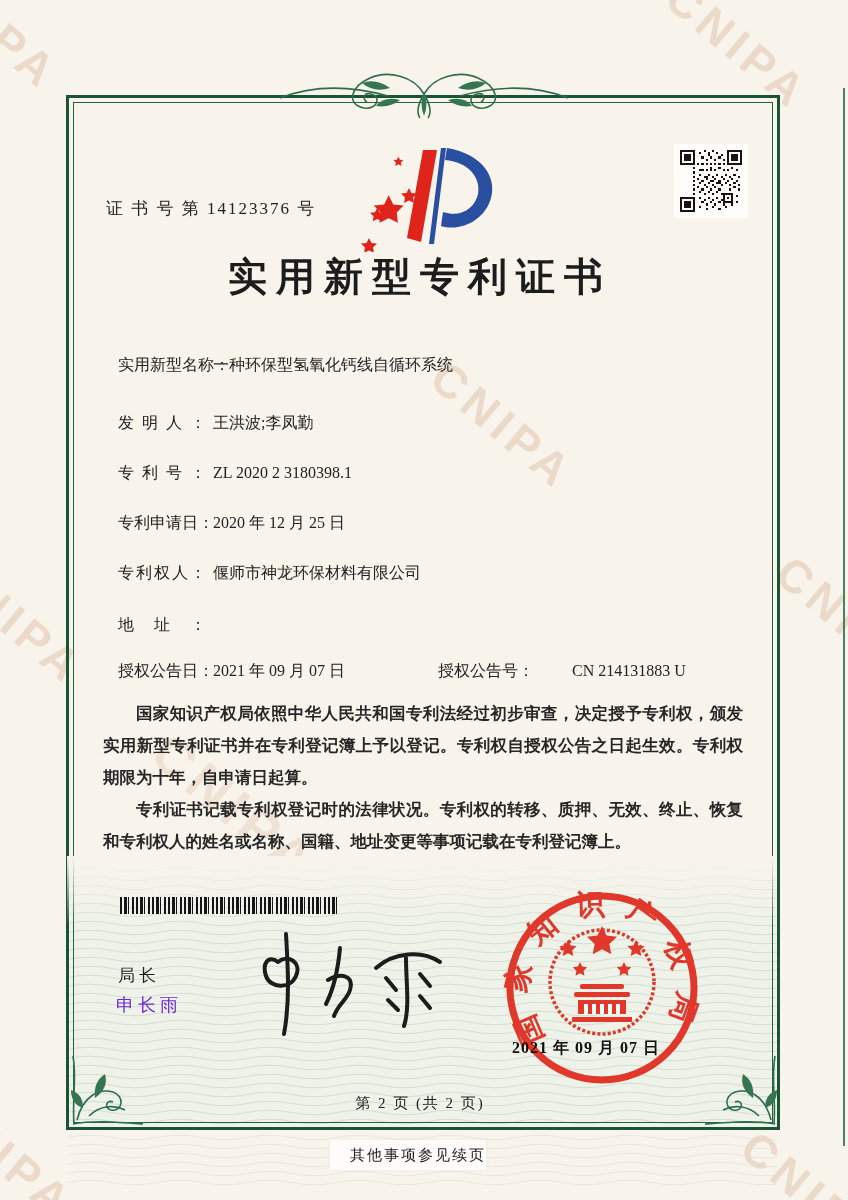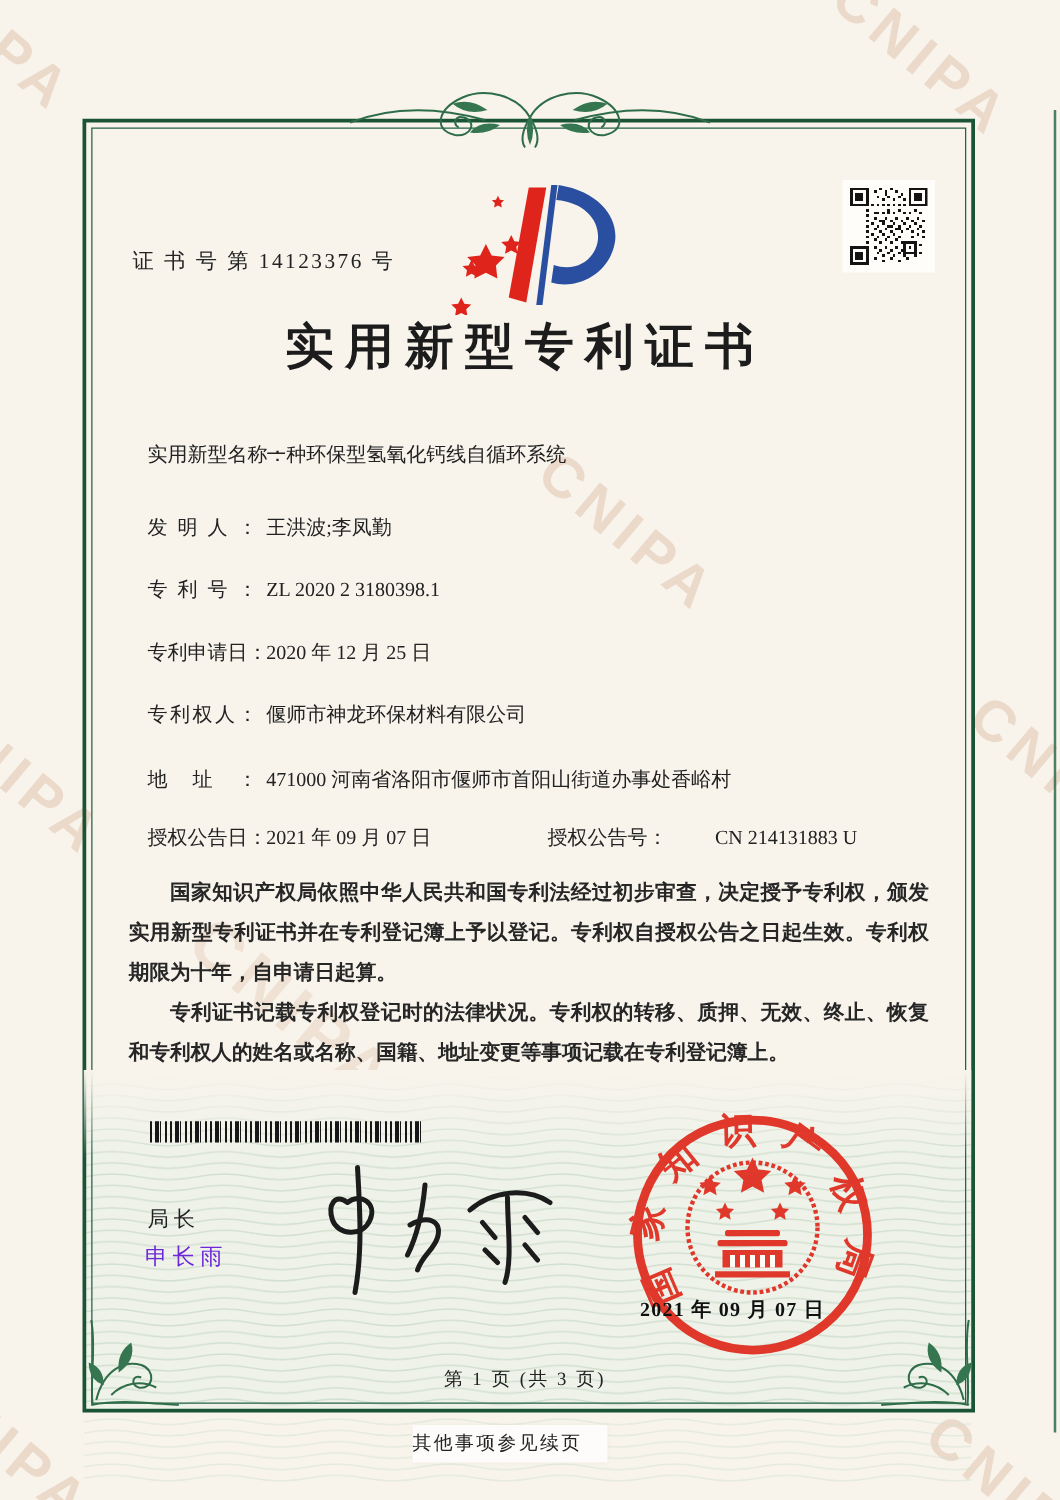--- a/index.html
+++ b/index.html
@@ -71,21 +71,21 @@
   .signature{left:248px;top:928px;z-index:6;}
   .seal{left:492px;top:878px;z-index:5;opacity:.93;}
   .seal-date{
     left:512px;top:1038px;width:190px;z-index:6;
     font-size:16px;font-weight:bold;letter-spacing:1px;color:#101010;white-space:nowrap;
   }
   .page-info{left:66px;top:1094px;width:708px;text-align:center;font-size:15px;
     letter-spacing:2px;color:#222;z-index:5;}
   .note-box{
     left:330px;top:1140px;width:156px;height:30px;background:#fdfcfa;z-index:5;
-    text-align:left;line-height:30px;font-size:15px;letter-spacing:2px;color:#222;
+    text-align:right;line-height:30px;font-size:15px;letter-spacing:2px;color:#222;
     box-shadow:0 0 4px rgba(0,0,0,.04);
   }
   .ornament-top{left:270px;top:58px;z-index:4;}
   .corner-bl{left:69px;top:1050px;z-index:4;}
   .corner-br{left:703px;top:1050px;z-index:4;transform:scaleX(-1);}
 </style>
 </head>
 <body>
 
 <span class="wm" style="left:-60px;top:-50px;">CNIPA</span>
@@ -241,21 +241,20 @@
 </div>
 <div class="frow" style="top:562px;">
   <span class="cell">
       <span class="flabel">专利权人：</span>
       <span class="fvalue">偃师市神龙环保材料有限公司</span>
     </span>
 </div>
 <div class="frow" style="top:614px;">
   <span class="cell">
       <span class="flabel">地址：</span>
-      <span class="fvalue">471000 河南省洛阳市偃师市首阳山街道办事处香峪村</span>
     </span>
 </div>
 <div class="frow" style="top:660px;">
   <span class="cell">
       <span class="flabel">授权公告日：</span>
       <span class="fvalue">2021 年 09 月 07 日</span>
     </span>
   <span class="cell2">
       <span class="flabel" style="width:96px;">授权公告号：</span>
       <span class="fvalue">CN 214131883 U</span>
@@ -307,14 +306,14 @@
   <circle cx="110" cy="104" r="52" fill="none" stroke="#df2b1d" stroke-width="3.5" stroke-dasharray="3 2.2"></circle>
   <defs>
     <path id="sealArc" d="M 57.7,162.3 A 74,74 0 1 1 162.3,162.3"></path>
   </defs>
   <text font-size="29" font-weight="bold" fill="#df2b1d" letter-spacing="19" font-family="'Liberation Serif', serif">
     <textPath href="#sealArc" startOffset="4">国家知识产权局</textPath>
   </text>
 </svg>
 <div class="abs seal-date">2021 年 09 月 07 日</div>
 
-<div class="abs page-info">第 1 页 (共 3 页)</div>
+<div class="abs page-info">第 2 页 (共 2 页)</div>
 <div class="abs note-box">其他事项参见续页</div>
 
 </body></html>

